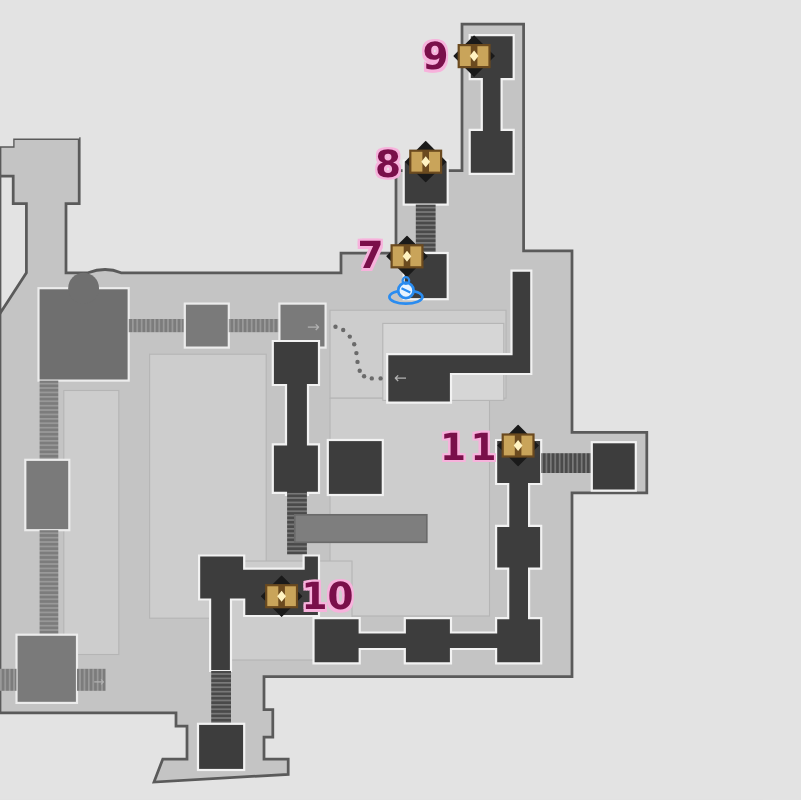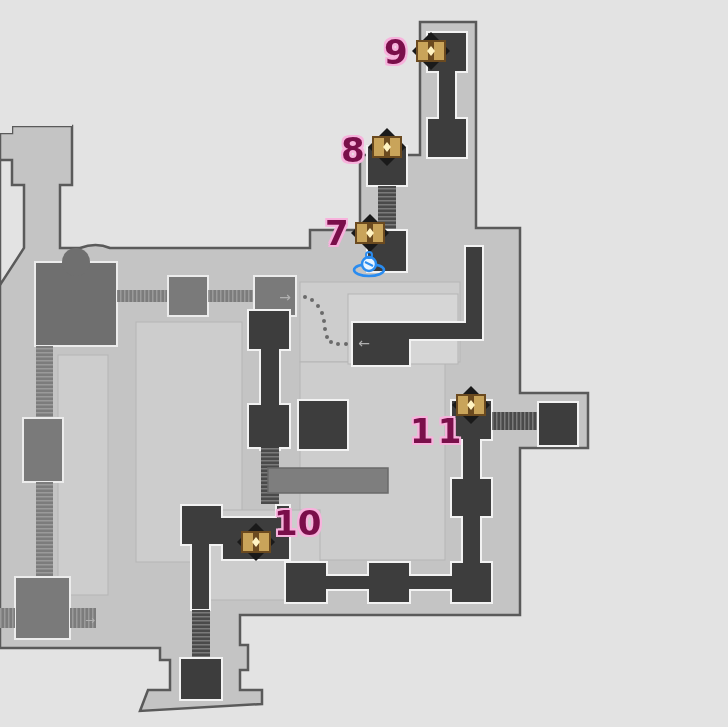--- a/index.html
+++ b/index.html
@@ -139,22 +139,22 @@
     <circle cx="17" cy="5" r="3" fill="none" stroke="#2a8cf0" stroke-width="2"></circle>
     <path d="M13,12 L21,16" stroke="#2a8cf0" stroke-width="2"></path>
   </svg>
 
   <svg class="marker" style="left:452px;top:386px;" viewBox="0 0 38 38">
     <polygon points="19,0 38,19 19,38 0,19" fill="#1a1a1a"></polygon>
     <rect x="5" y="9" width="28" height="20" fill="#c9a45a" stroke="#6b4a1f" stroke-width="2"></rect>
     <rect x="16" y="9" width="6" height="20" fill="#6b4a1f"></rect>
     <polygon points="19,14 23,19 19,24 15,19" fill="#fff3c2"></polygon>
   </svg>
-  <span class="label" style="left:410px;top:390px;letter-spacing:4px;margin-top:24px;">11</span>
+  <span class="label" style="left:400px;top:390px;letter-spacing:4px;">11</span>
 
   <svg class="marker" style="left:237px;top:523px;" viewBox="0 0 38 38">
     <polygon points="19,0 38,19 19,38 0,19" fill="#1a1a1a"></polygon>
     <rect x="5" y="9" width="28" height="20" fill="#c9a45a" stroke="#6b4a1f" stroke-width="2"></rect>
     <rect x="16" y="9" width="6" height="20" fill="#6b4a1f"></rect>
     <polygon points="19,14 23,19 19,24 15,19" fill="#fff3c2"></polygon>
   </svg>
-  <span class="label" style="left:274px;top:506px;">10</span>
+  <span class="label" style="left:274px;top:526px;">10</span>
 </div>
 
 </body></html>

